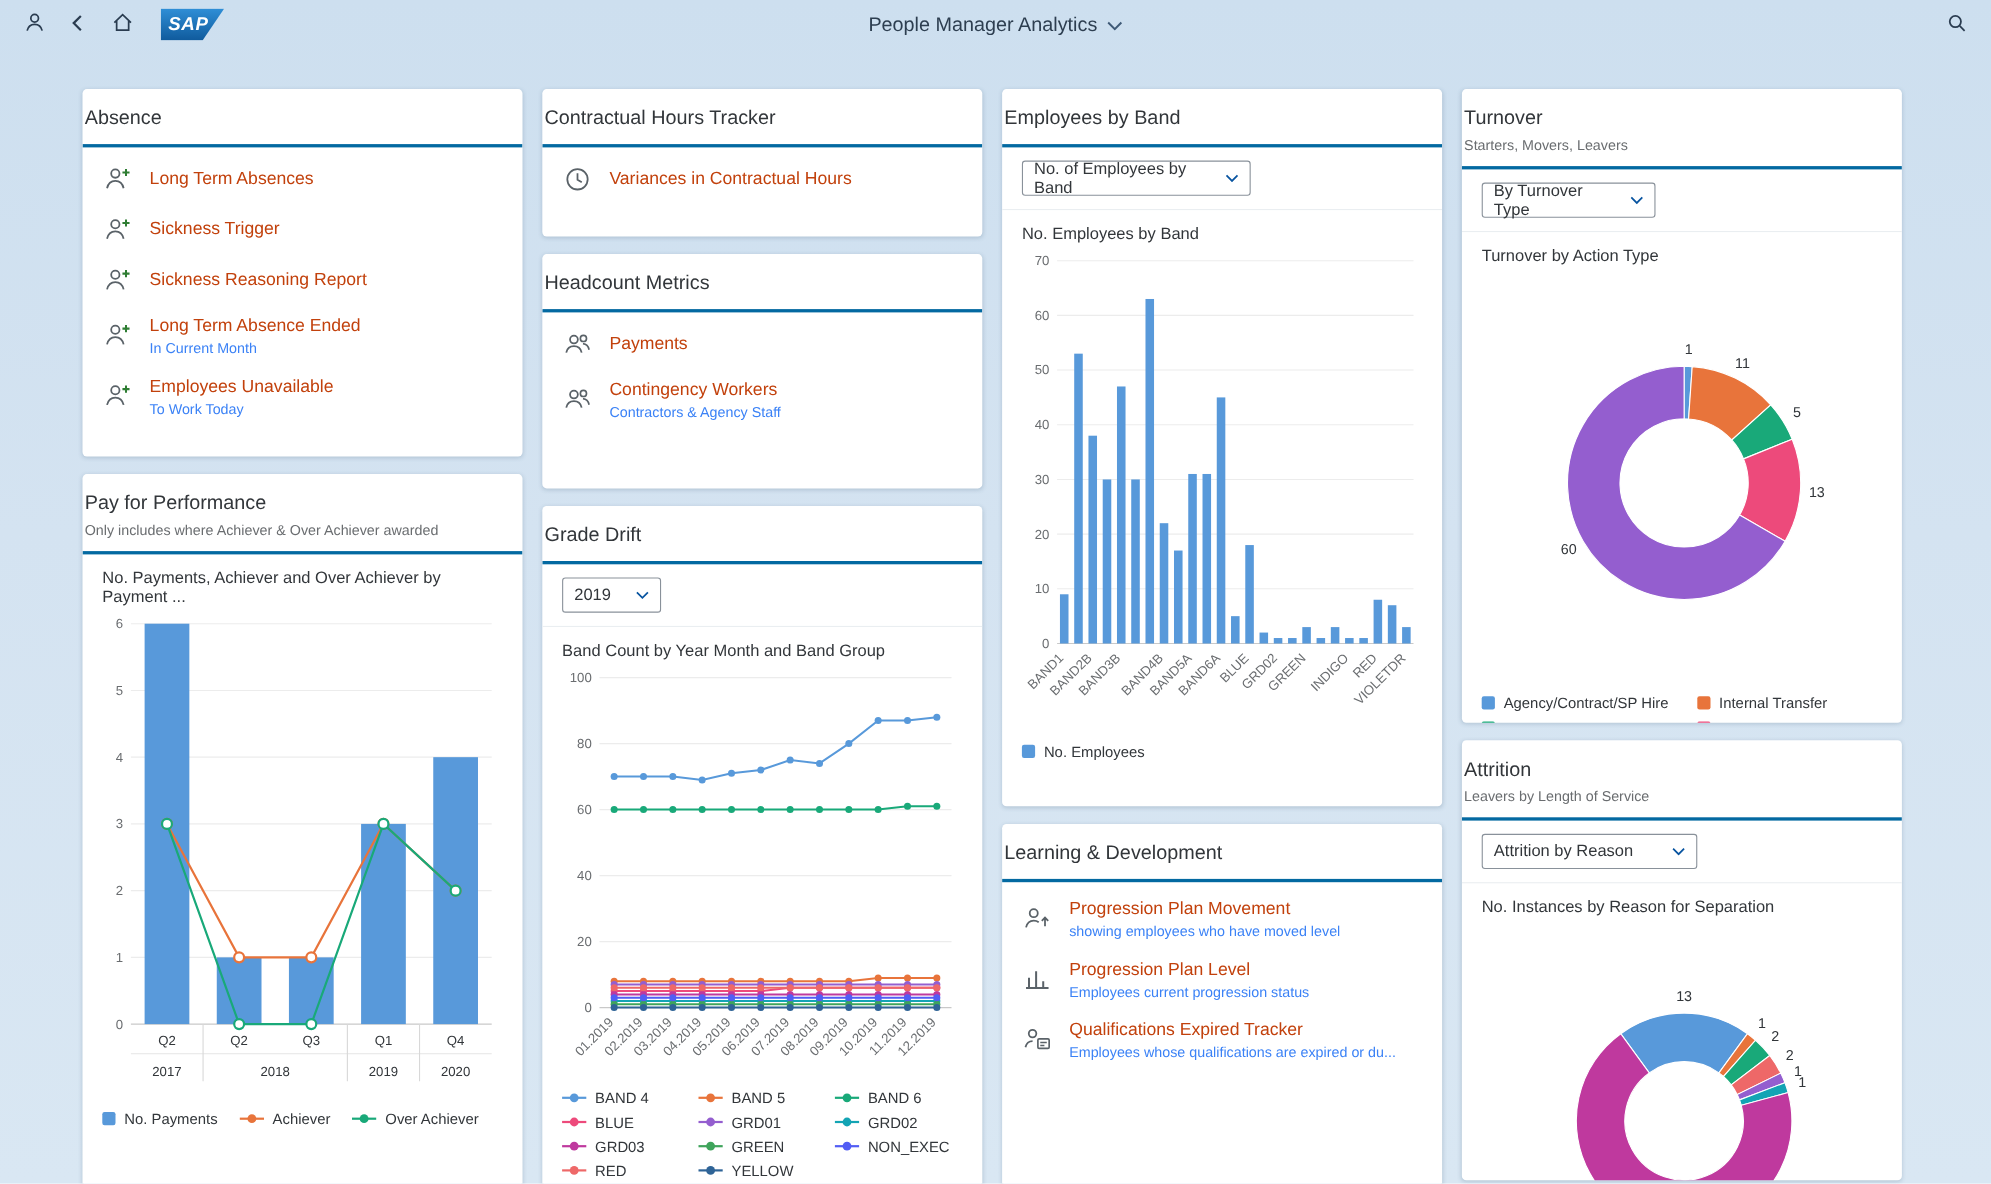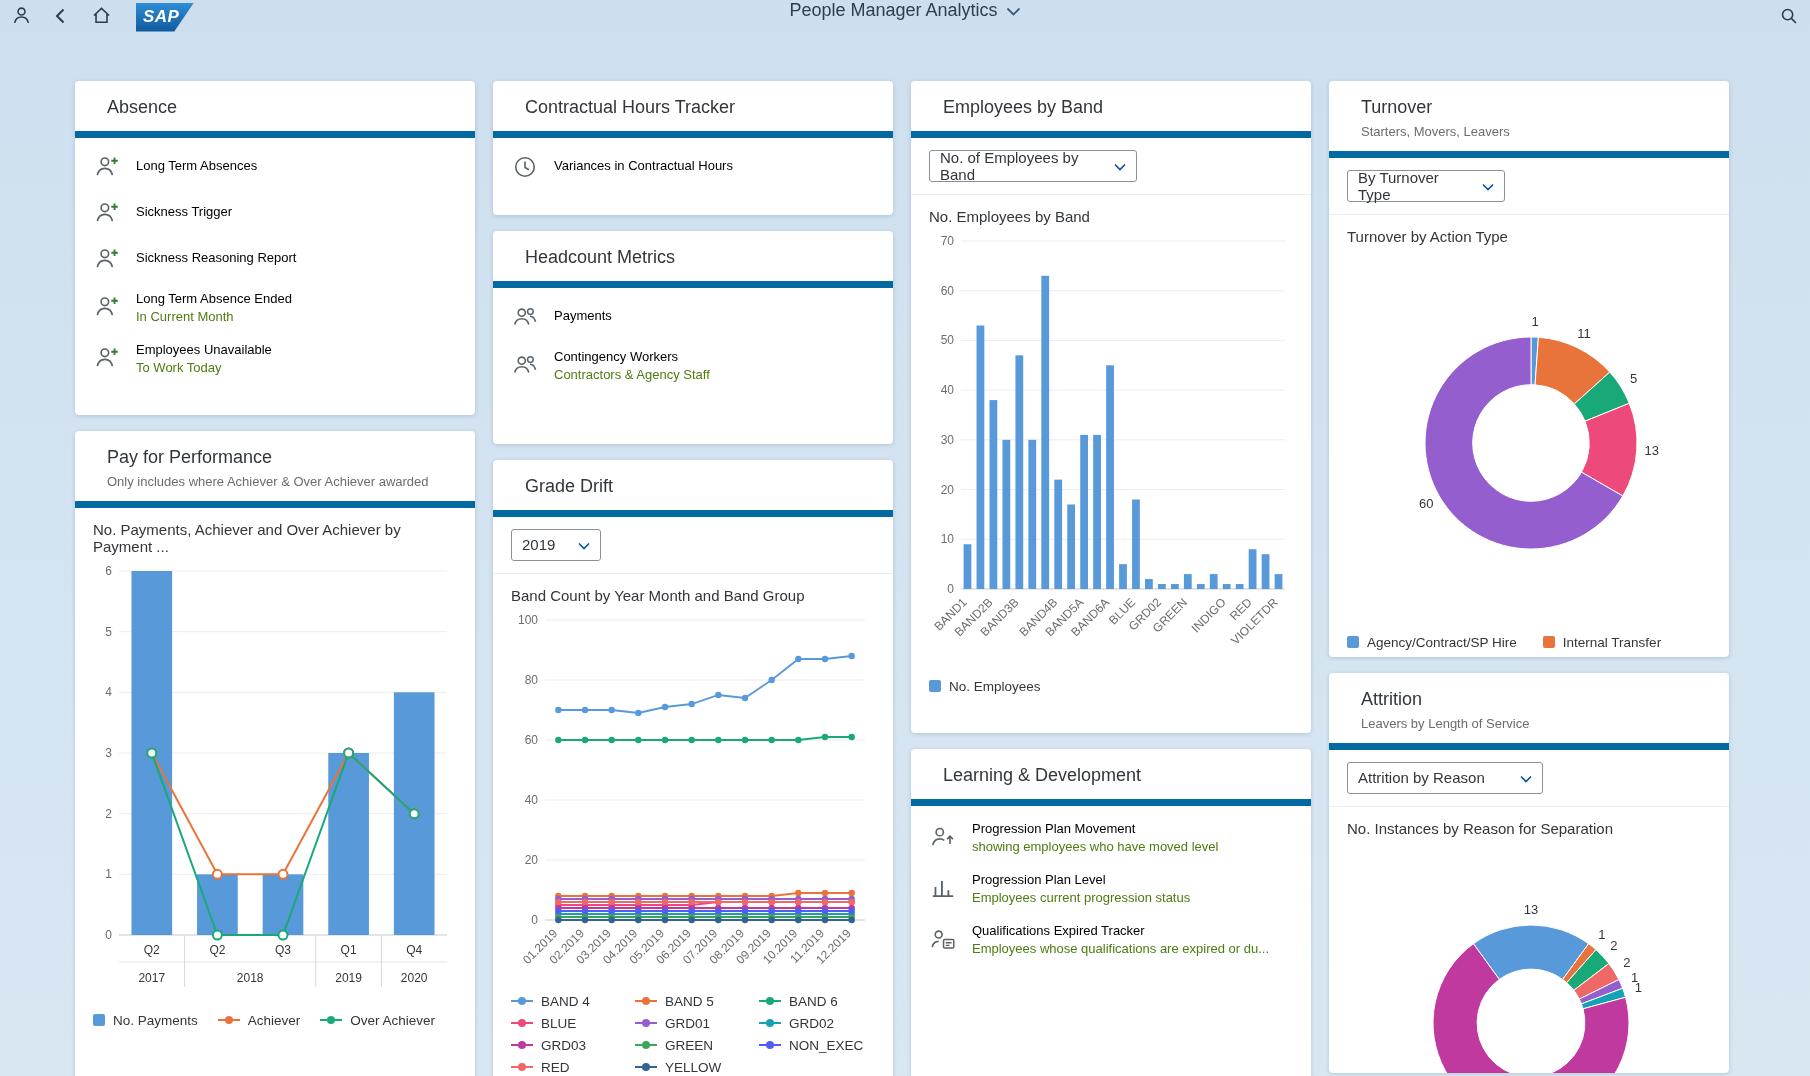--- a/index.html
+++ b/index.html
@@ -4,55 +4,55 @@
 <style>
   html,body{margin:0;padding:0}
   body{
     width:1810px;height:1076px;overflow:hidden;position:relative;
     background:linear-gradient(180deg,#cddfef 0%,#d4e3f1 45%,#d9e7f3 100%);
     font-family:"Liberation Sans","DejaVu Sans",sans-serif;color:#32363a;
   }
   svg text{font-family:"Liberation Sans","DejaVu Sans",sans-serif}
 
   
-  .topbar{display:flex;align-items:flex-start;height:44px;padding:0 4px;position:relative}
+  .topbar{display:flex;align-items:center;height:44px;padding:0 14px;position:relative}
   .topbar-left{display:flex;align-items:center;gap:6px}
   .icon-btn{width:34px;height:34px;display:flex;align-items:center;justify-content:center;
     background:none;border:none;color:#2a3c50;cursor:pointer;padding:0}
   .sap-logo{margin-left:12px;width:58px;height:29px;
     clip-path:polygon(0 0,100% 0,66% 100%,0 100%);
     background:linear-gradient(180deg,#2f8ed6 0%,#0f5a9c 100%);
     display:flex;align-items:center;padding-left:7px;box-sizing:border-box}
   .sap-logo span{color:#fff;font-weight:bold;font-style:italic;font-size:17px;letter-spacing:.5px}
   .topbar-title{position:absolute;left:50%;transform:translateX(-50%);display:flex;align-items:center;gap:9px;
     font-size:18px;color:#2d3e50;cursor:pointer;white-space:nowrap}
   .topbar-right{margin-left:auto;display:flex;align-items:center}
 
   
   .page{position:absolute;left:75px;top:81px;display:flex;gap:18px}
   .col{width:400px;display:flex;flex-direction:column;gap:16px}
   .card{background:#fff;border-radius:4px;box-shadow:0 1px 4px rgba(55,85,115,.22);overflow:hidden;flex:none}
 
-  .card-hd{padding:16px 32px 12px;border-bottom:7px solid #0369a1}
+  .card-hd{padding:16px 2px 12px;border-bottom:3px solid #0369a1}
   .card-hd h2{margin:0;font-size:18px;font-weight:400;color:#32363a;line-height:1.2}
   .card-sub{margin-top:5px;font-size:13px;color:#6a6d70}
 
   .dd-row{padding:12px 18px;border-bottom:1px solid #eaeef1;display:flex}
   .dd{display:inline-flex;align-items:center;justify-content:space-between;gap:10px;
     border:1px solid #89919a;border-radius:3px;background:#fff;height:32px;padding:0 10px;
     font-size:15px;color:#32363a;cursor:pointer;box-sizing:border-box}
 
   .chart-title{padding:13px 18px 2px;font-size:15px;color:#32363a}
   .chart{padding:4px 18px 0}
 
   .list{padding:6px 0}
   .list-item{display:flex;align-items:center;gap:15px;padding:9px 18px;cursor:pointer}
   .li-icon{width:28px;height:28px;flex:none;color:#5a6268;display:flex;align-items:center;justify-content:center}
-  .li-label{font-size:13px;color:#000000;display:block;line-height:1.25}
-  .li-sub{font-size:13px;color:#4d7c0f;display:block;margin-top:2px}
+  .li-label{font-size:16px;color:#c2410c;display:block;line-height:1.25}
+  .li-sub{font-size:13px;color:#3b82f6;display:block;margin-top:2px}
 
   
   .legend{display:flex;flex-wrap:wrap;align-items:flex-start;gap:4px 20px;padding:6px 18px}
   .legend-grid3{display:grid;grid-template-columns:repeat(3,1fr);gap:7px 8px;padding:8px 18px}
   .legend-grid2{display:grid;grid-template-columns:auto auto;justify-content:start;gap:8px 26px;padding:12px 18px}
   .lg-item{display:inline-flex;align-items:center;gap:8px;font-size:13.5px;color:#32363a;cursor:pointer}
   .lg-sq{width:12px;height:12px;border-radius:2px;display:inline-block;flex:none}
   .lg-ld{width:22px;height:2.5px;position:relative;display:inline-block;flex:none}
   .lg-dot{position:absolute;left:50%;top:50%;transform:translate(-50%,-50%);width:8px;height:8px;border-radius:50%}
 

